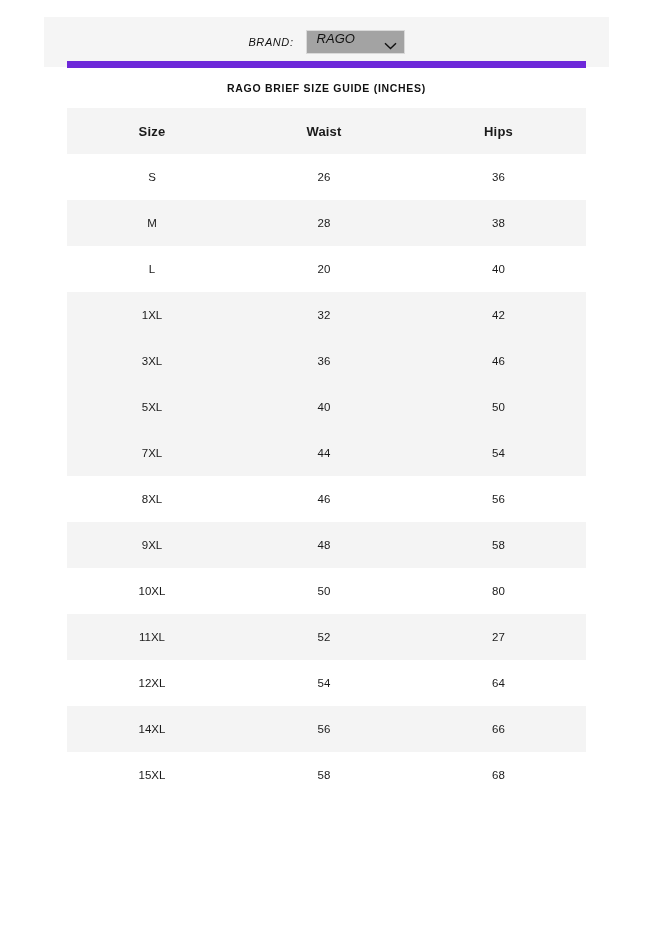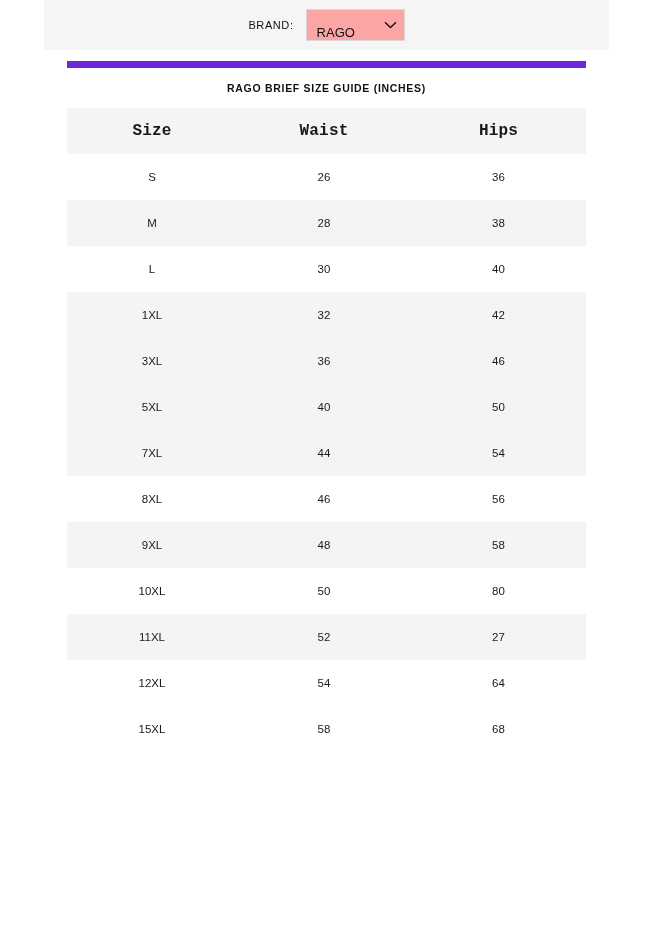--- a/index.html
+++ b/index.html
@@ -14,43 +14,44 @@
     width: 653px;
     height: 940px;
     background: #ffffff;
     overflow: hidden;
   }
 
   
   .brand-bar {
     position: absolute;
     left: 44px;
-    top: 0;
+    top: 17px;
     width: 565px;
     height: 50px;
     background: #f5f5f5;
     display: flex;
     align-items: center;
     justify-content: center;
+    font-style: italic;
   }
   .brand-label {
     font-size: 11px;
     letter-spacing: 0.6px;
     color: #111111;
     font-weight: 400;
     margin-right: 12px;
   }
   .brand-select-wrap {
     position: relative;
     width: 99px;
-    height: 32px;
-    background: #fca5a5;
+    height: 24px;
+    background: #a3a3a3;
     border: 1px solid #d9d9d9;
     display: flex;
-    align-items: flex-end;
+    align-items: flex-start;
   }
   .brand-select-value {
     font-size: 13px;
     color: #111111;
     padding-left: 10px;
     flex: 1;
     white-space: nowrap;
     overflow: hidden;
   }
   .chevron {
@@ -95,23 +96,22 @@
     text-align: center;
     vertical-align: middle;
     font-size: 11.5px;
     color: #1a1a1a;
     font-weight: normal;
     border: none;
     padding: 0;
   }
   .size-table th {
     font-weight: bold;
-    font-size: 16px;
+    font-size: 13px;
     letter-spacing: 0.2px;
-    font-family: Liberation Mono, monospace;
   }
   .size-table tr.shaded th,
   .size-table tr.shaded td {
     background: #f4f4f4;
   }
   .col-size { width: 170px; }
   .col-waist { width: 174px; }
   .col-hips { width: 175px; }
 </style>
 </head>
@@ -154,21 +154,21 @@
           <td>26</td>
           <td>36</td>
         </tr>
         <tr class="shaded">
           <td>M</td>
           <td>28</td>
           <td>38</td>
         </tr>
         <tr>
           <td>L</td>
-          <td>30</td>
+          <td>20</td>
           <td>40</td>
         </tr>
         <tr class="shaded">
           <td>1XL</td>
           <td>32</td>
           <td>42</td>
         </tr>
         <tr class="shaded">
           <td>3XL</td>
           <td>36</td>
@@ -202,20 +202,25 @@
         <tr class="shaded">
           <td>11XL</td>
           <td>52</td>
           <td>27</td>
         </tr>
         <tr>
           <td>12XL</td>
           <td>54</td>
           <td>64</td>
         </tr>
+        <tr class="shaded">
+          <td>14XL</td>
+          <td>56</td>
+          <td>66</td>
+        </tr>
         <tr>
           <td>15XL</td>
           <td>58</td>
           <td>68</td>
         </tr>
       </tbody>
   </table>
 
 </div>
 

